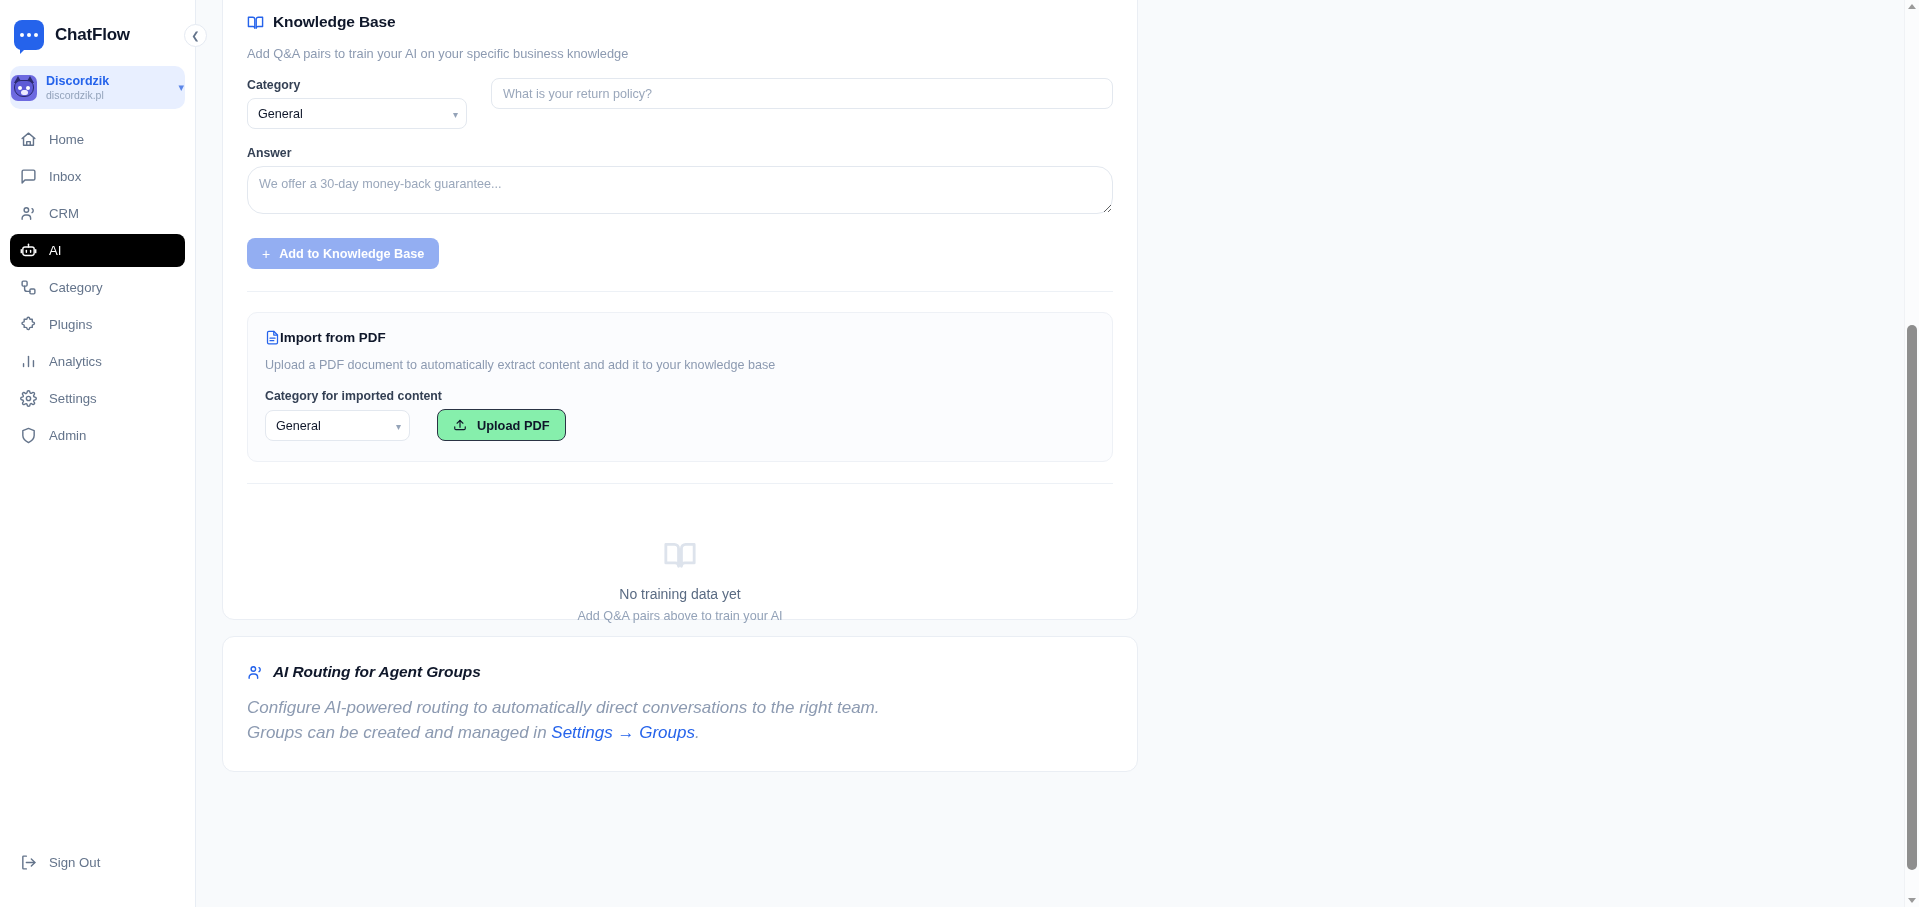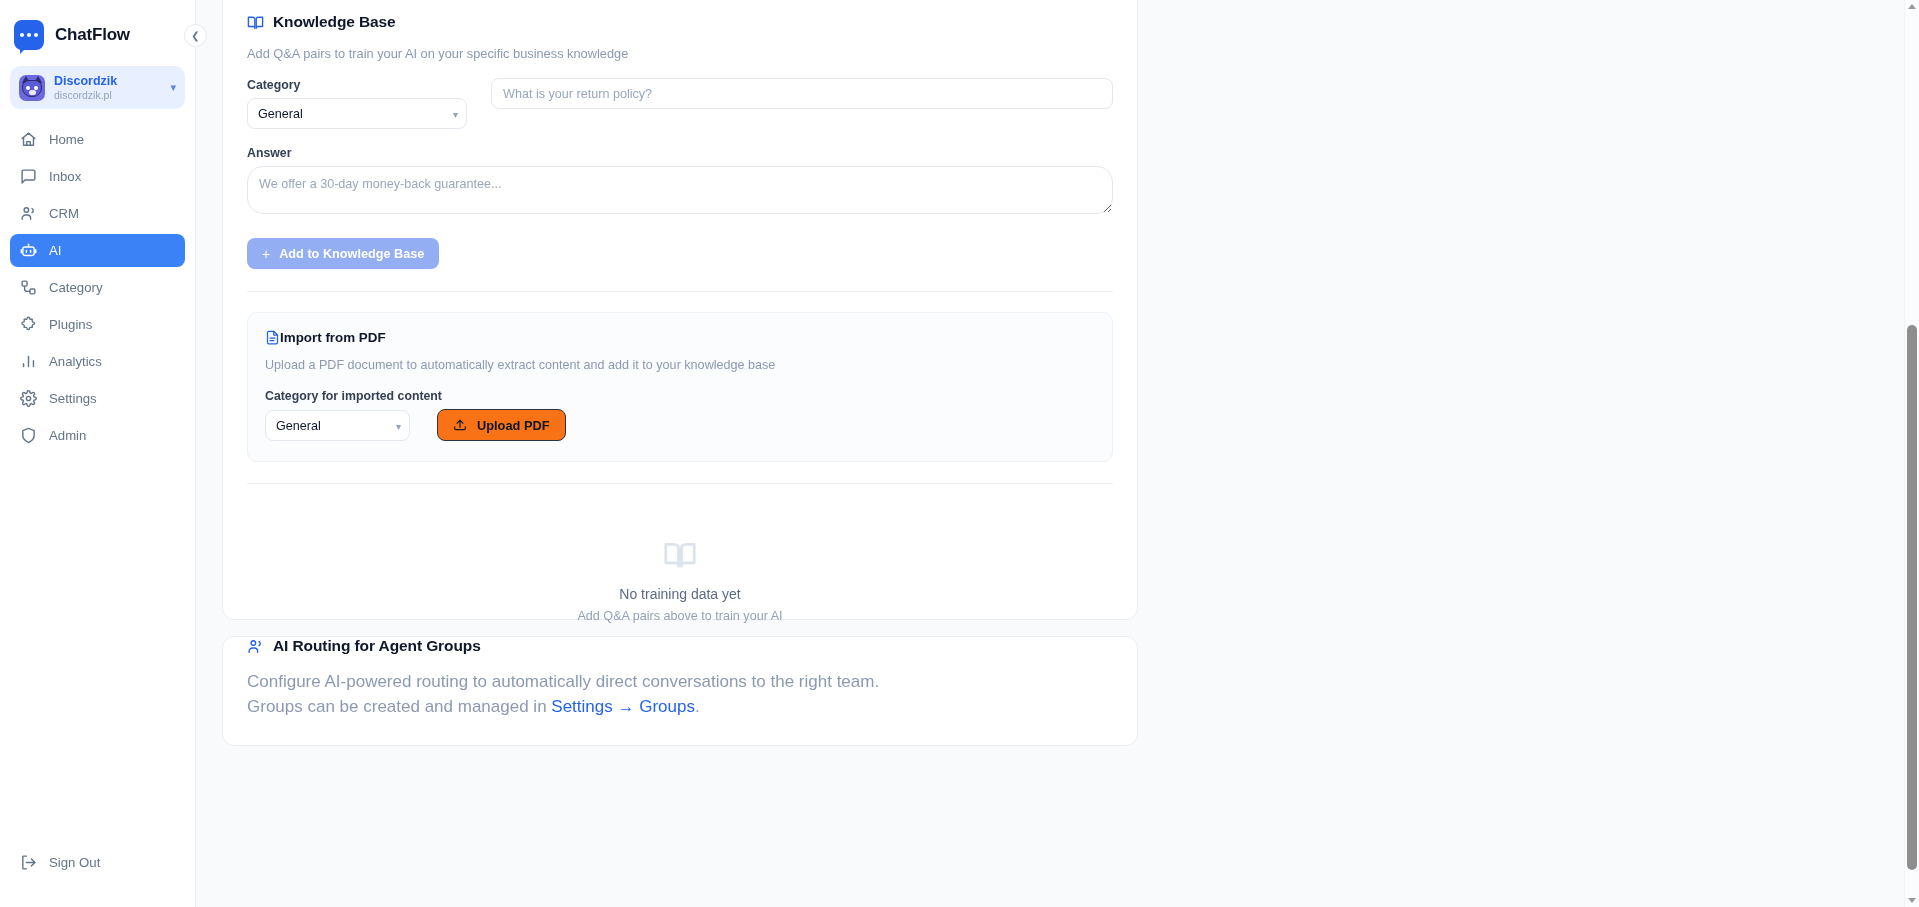--- a/index.html
+++ b/index.html
@@ -41,21 +41,21 @@
     width: 23px; height: 23px; border-radius: 50%;
     background: #ffffff; border: 1px solid #e5eaf2;
     display: flex; align-items: center; justify-content: center;
     color: #64748b; font-size: 10px; cursor: pointer; z-index: 5;
   }
 
   .workspace {
     margin: 14px 10px 0 10px;
     background: #e8efff; border-radius: 10px;
     display: flex; align-items: center; gap: 9px;
-    padding: 8px 9px;
+    padding: 8px 1px;
     cursor: pointer;
   }
   .ws-avatar {
     width: 26px; height: 26px; border-radius: 7px;
     background: #6d6ae0; flex: 0 0 26px;
     position: relative; overflow: hidden;
   }
   .ws-avatar .face {
     position: absolute; left: 3px; top: 5px; width: 20px; height: 17px;
     background: #5d5ad6; border-radius: 7px 7px 9px 9px;
@@ -83,42 +83,42 @@
 
   nav.main-nav { margin-top: 14px; padding: 0 10px; display: flex; flex-direction: column; gap: 4px; }
   .nav-item {
     display: flex; align-items: center; gap: 12px;
     height: 33px; padding: 0 10px; border-radius: 8px;
     color: #64748b; font-size: 13.2px; cursor: pointer;
     text-decoration: none;
   }
   .nav-item .ic { width: 17px; height: 17px; flex: 0 0 17px; display: block; }
   .nav-item .ic svg { width: 17px; height: 17px; display: block; }
-  .nav-item.active { background: #3b82f6; color: #ffffff; }
+  .nav-item.active { background: #000000; color: #ffffff; }
   .nav-item.active .ic svg { stroke: #ffffff; }
 
   .signout-wrap { margin-top: auto; padding: 0 10px 28px 10px; }
 
   
   #main {
     flex: 1; height: 907px;
     background: #f8fafc;
     position: relative;
     overflow: hidden;
   }
   .content-col { width: 916px; margin-left: 26px; padding-top: 0; }
 
   .card {
     background: #ffffff;
     border: 1px solid #eaeef4;
     border-radius: 12px;
     padding: 0 24px;
   }
   .card.kb { margin-top: -16px; padding-top: 28px; padding-bottom: 24px; height: 636px; }
-  .card.routing { margin-top: 16px; padding-bottom: 26px; }
+  .card.routing { margin-top: 16px; padding-top: 26px; padding-bottom: 26px; font-style: italic; }
 
   .card-title {
     display: flex; align-items: center; gap: 9px;
     font-size: 15.5px; font-weight: 700; color: #0f172a; letter-spacing: -0.1px;
   }
   .card-title .ic { width: 17px; height: 17px; display: block; }
   .card-title .ic svg { width: 17px; height: 17px; display: block; }
   .card-sub { font-size: 12.8px; color: #8c9ab1; margin-top: 15px; }
 
   .row2 { display: flex; gap: 24px; margin-top: 17px; }
@@ -182,21 +182,21 @@
   }
   .pdf-title .ic svg { width: 15px; height: 15px; display: block; }
   .pdf-sub { font-size: 12.6px; color: #8c9ab1; margin-top: 13px; }
   .pdf-controls { margin-top: 17px; }
   .pdf-row { display: flex; align-items: flex-end; gap: 27px; margin-top: 6px; }
   .pdf-select { width: 145px; }
   .pdf-select .sel { height: 31px; }
   .btn-outline {
     display: inline-flex; align-items: center; gap: 10px;
     height: 32px; padding: 0 15px;
-    background: #f97316; color: #0f172a;
+    background: #86efac; color: #0f172a;
     border: 1px solid #2a3344; border-radius: 8px;
     font-size: 12.8px; font-weight: 600;
     font-family: "Liberation Sans", sans-serif;
     cursor: pointer;
   }
   .btn-outline svg { width: 14px; height: 14px; display: block; }
 
   .empty-state { text-align: center; padding-top: 54px; }
   .empty-state .ic svg { width: 34px; height: 34px; display: inline-block; }
   .empty-title { font-size: 14px; color: #5a6b83; margin-top: 10px; }

